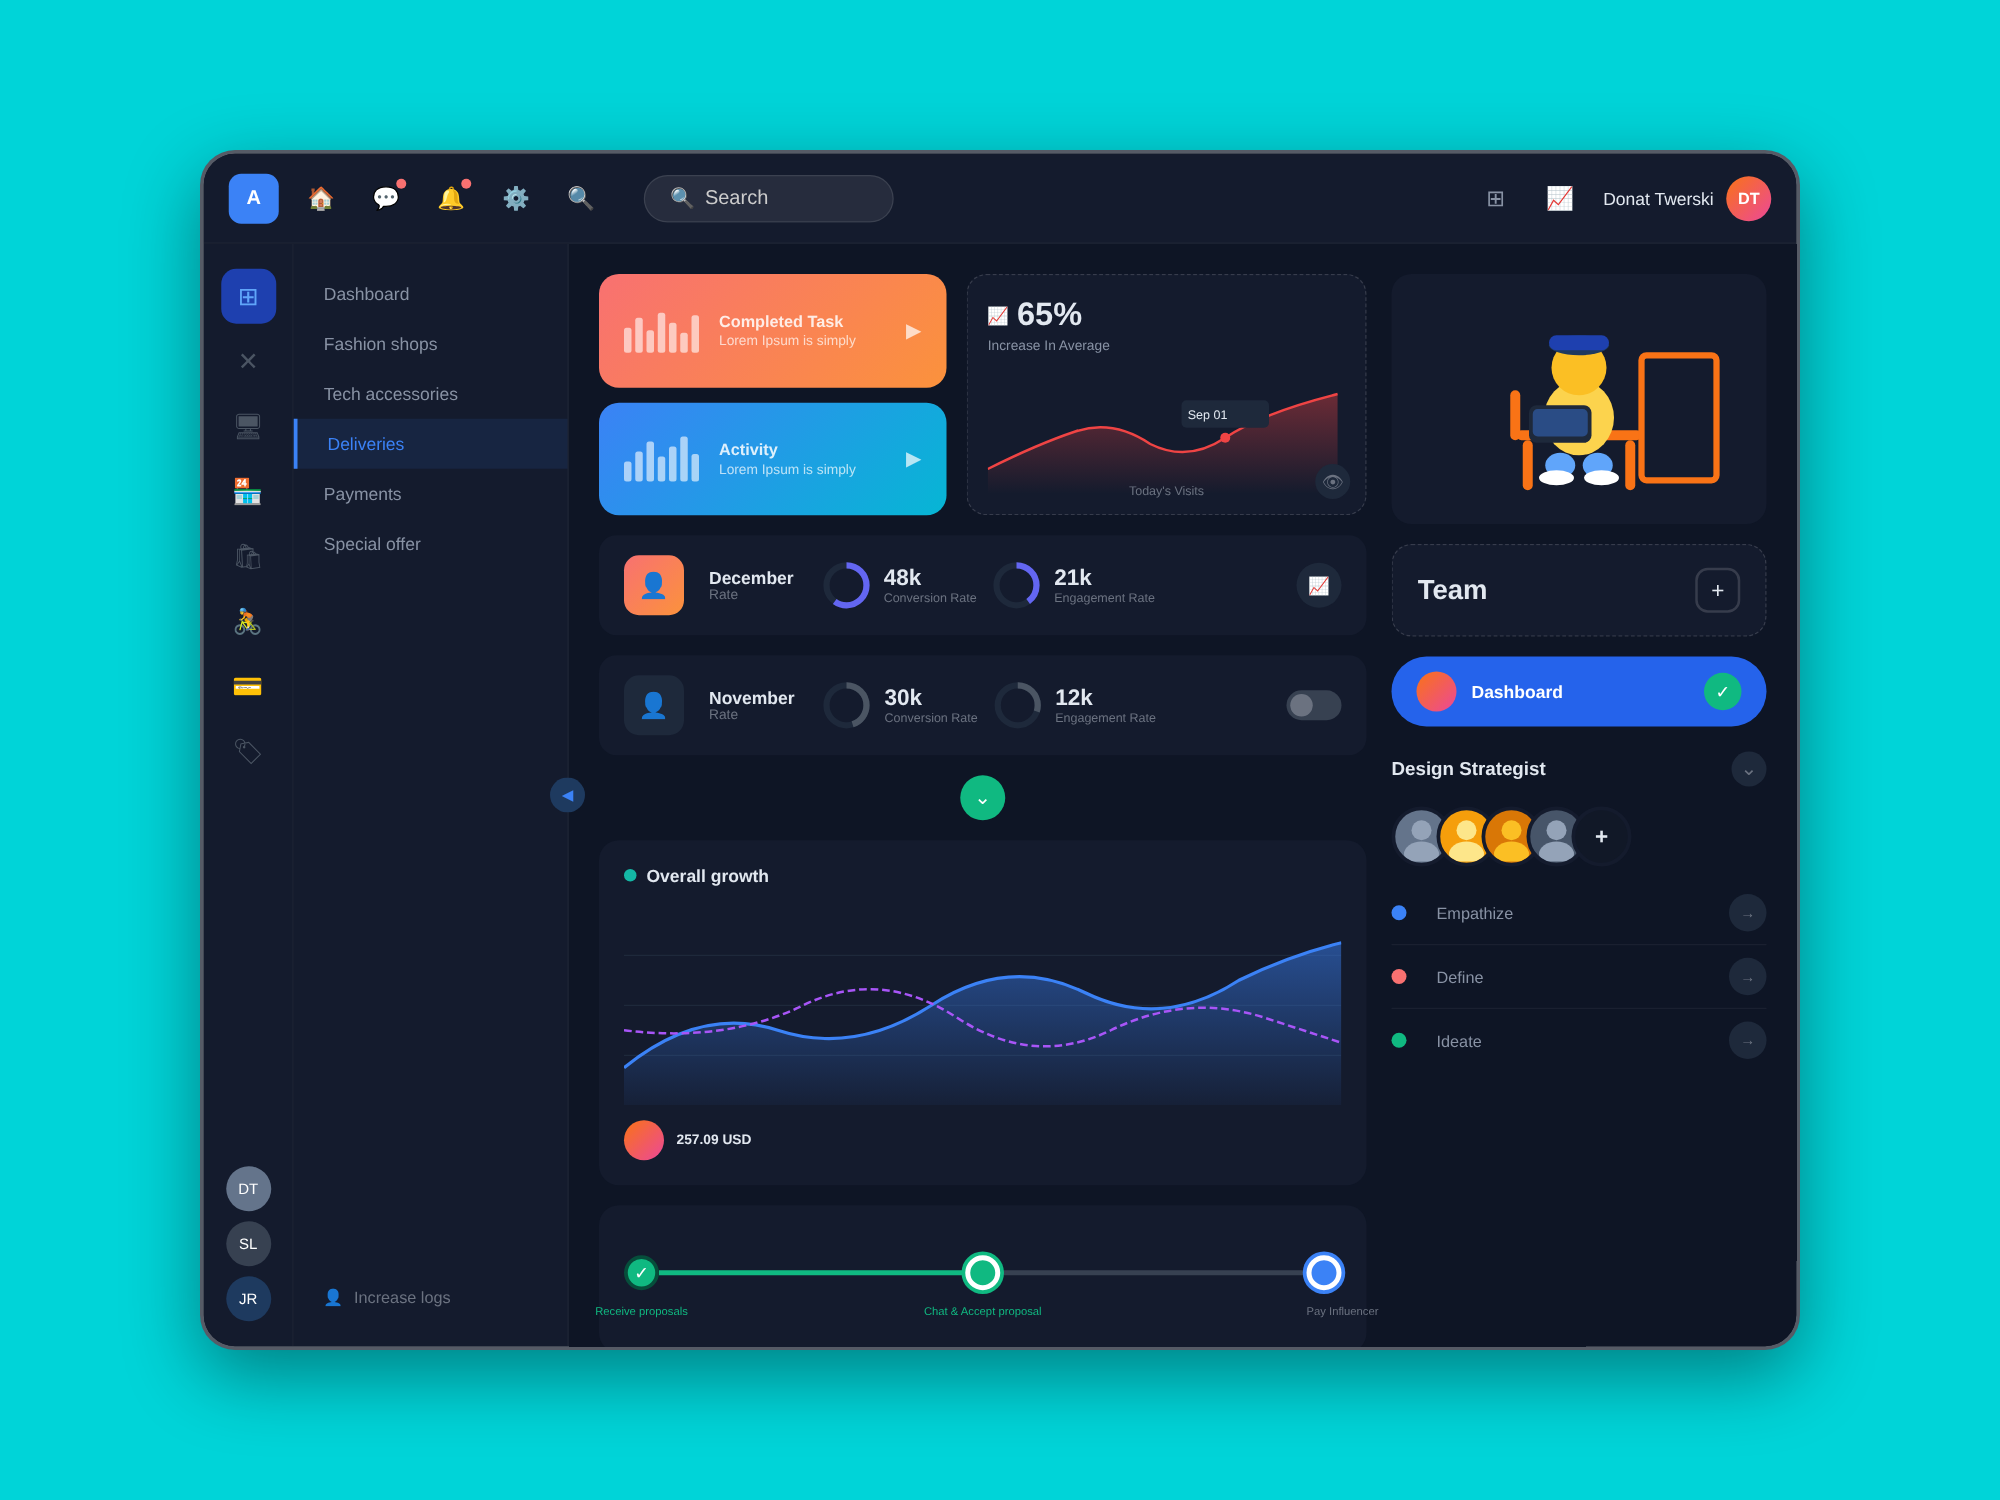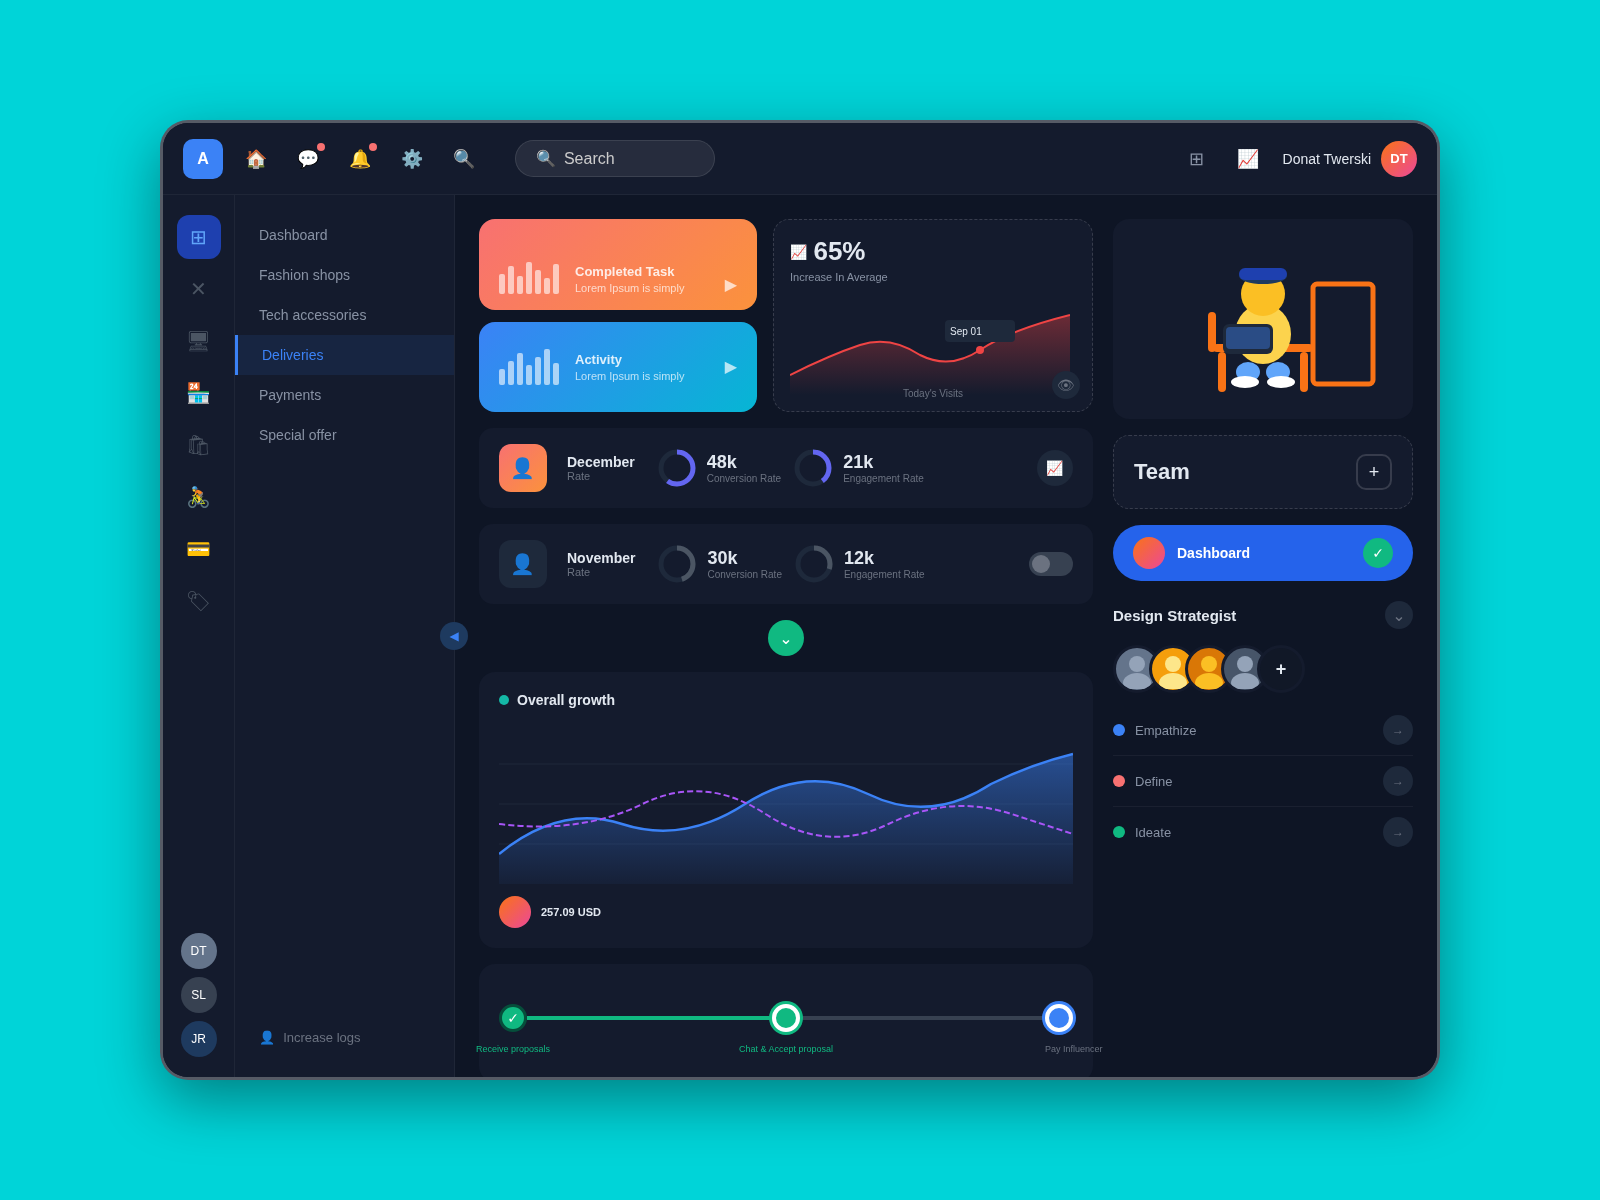--- a/index.html
+++ b/index.html
@@ -165,21 +165,21 @@
     
     .cards-row {
       display: flex;
       gap: 16px;
     }
     .stat-card-pink {
       flex: 1;
       background: linear-gradient(135deg, #f87171, #fb923c);
       border-radius: 16px;
       padding: 16px 20px;
-      display: flex; align-items: flex-end; gap: 16px;
+      display: flex; align-items: center; gap: 16px;
       cursor: pointer;
     }
     .stat-card-blue {
       flex: 1;
       background: linear-gradient(135deg, #3b82f6, #06b6d4);
       border-radius: 16px;
       padding: 16px 20px;
       display: flex; align-items: center; gap: 16px;
       cursor: pointer;
     }
@@ -391,21 +391,21 @@
       background: #111827;
       color: #e2e8f0;
       font-size: 18px;
     }
     
     .strategy-item {
       display: flex; align-items: center; justify-content: space-between;
       padding: 10px 0;
       border-bottom: 1px solid rgba(255,255,255,0.05);
     }
-    .strategy-left { display: flex; align-items: center; gap: 10px; }
+    .strategy-left { display: flex; align-items: center; gap: 24px; }
     .strategy-dot {
       width: 12px; height: 12px; border-radius: 50%;
     }
     .strategy-name { color: #8892a4; font-size: 13px; }
     .strategy-btn {
       width: 30px; height: 30px;
       background: #1e293b;
       border-radius: 50%;
       display: flex; align-items: center; justify-content: center;
       color: #6b7280; font-size: 12px;

